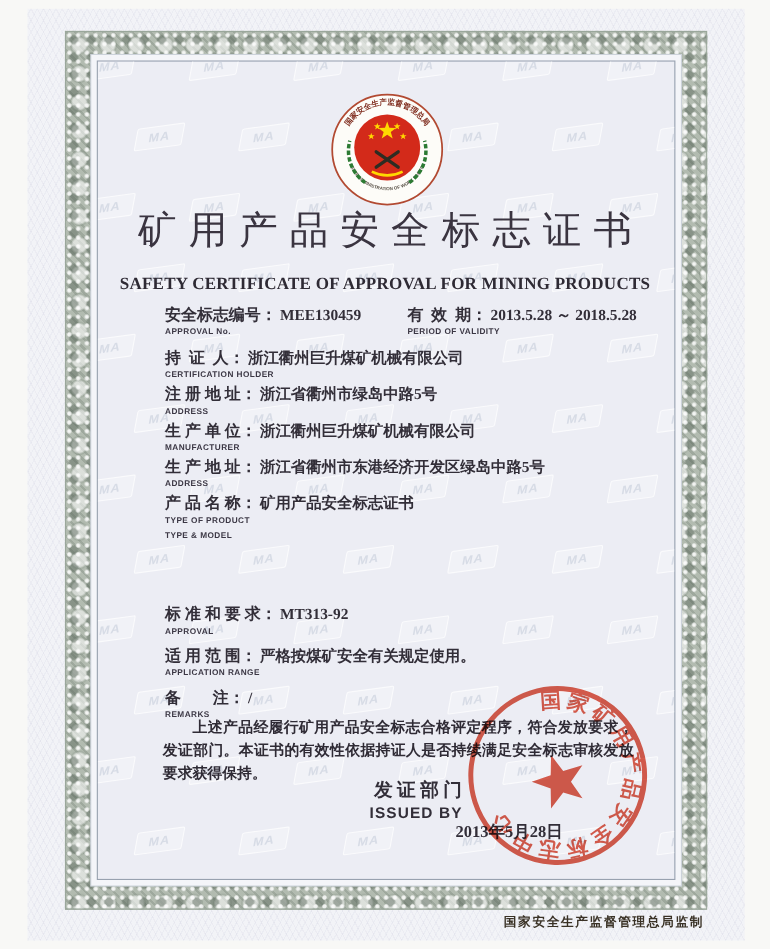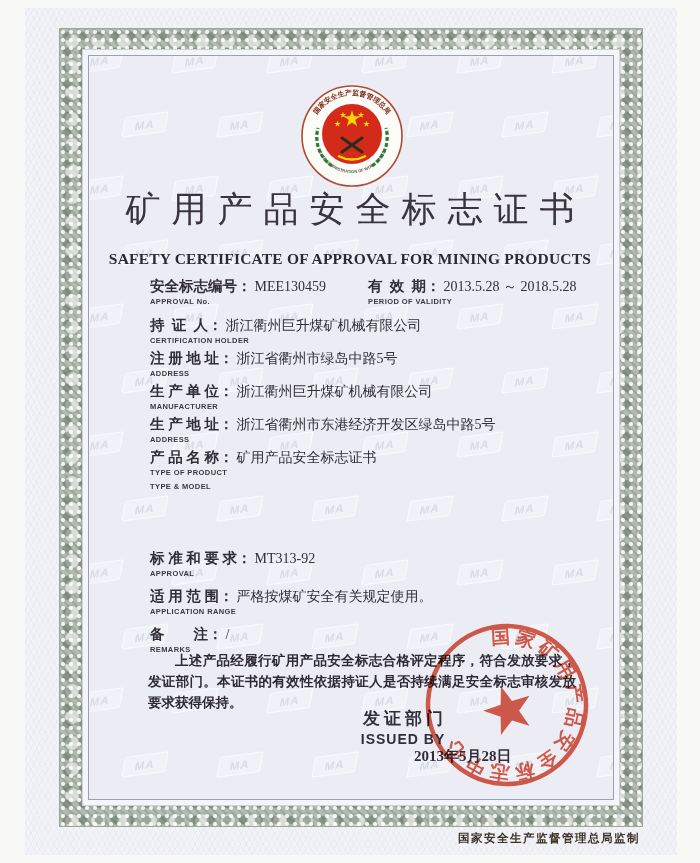--- a/index.html
+++ b/index.html
@@ -28,32 +28,32 @@
       font:700 11px "Liberation Sans",sans-serif;display:flex;align-items:center;justify-content:center;
       letter-spacing:1px;background:rgba(255,255,255,.28);border-radius:2px;}
   
   .abs{position:absolute;}
   .emblem{left:300px;top:84px;}
   .title{top:186px;left:0;width:100%;text-align:center;font-size:35px;font-weight:400;
          letter-spacing:11px;text-indent:11px;color:#3a3440;}
   .subtitle{top:250px;left:0;width:100%;text-align:center;font-size:15.5px;font-weight:700;
          letter-spacing:.2px;color:#2e2a34;}
   .f-label{font-weight:700;font-size:14.5px;white-space:pre;}
-  .f-value{font-size:14px;font-weight:400;margin-left:3px;white-space:pre;text-align:right;}
+  .f-value{font-size:14px;font-weight:700;margin-left:3px;white-space:pre;text-align:right;}
   .f-sub{font-family:"Liberation Sans",sans-serif;font-size:7.5px;font-weight:700;
          letter-spacing:.4px;color:#3b3744;margin-top:1px;}
   .approval-row{top:277px;left:150px;width:430px;display:flex;}
   .approval-row .blk2{margin-left:42px;}
   .fields1{top:316px;left:150px;width:432px;}
   .fields1 .row{height:33px;}
   .fields2{top:549px;left:150px;width:432px;}
   .fields2 .row{height:38px;}
   .decl{top:651px;left:148px;width:428px;font-size:13.5px;font-weight:700;line-height:1.55;
         text-indent:2em;text-align:justify;color:#2f2b35;}
-  .issued{top:707px;left:336px;width:134px;text-align:center;}
+  .issued{top:707px;left:336px;width:134px;}
   .issued-label{font-size:17px;font-weight:700;letter-spacing:4px;text-indent:4px;}
   .issued-sub{font-family:"Liberation Sans",sans-serif;font-size:14px;font-weight:700;letter-spacing:1px;margin-top:1px;}
   .date{top:747px;left:414px;font-size:15px;font-weight:700;}
   .stamp{left:420px;top:618px;width:174px;height:174px;transform:rotate(-18deg);
          opacity:.86;mix-blend-mode:multiply;}
   .footer{top:831px;right:60px;font-size:11.5px;font-weight:700;letter-spacing:1.5px;color:#3a3226;}
 </style>
 </head>
 <body>
 

